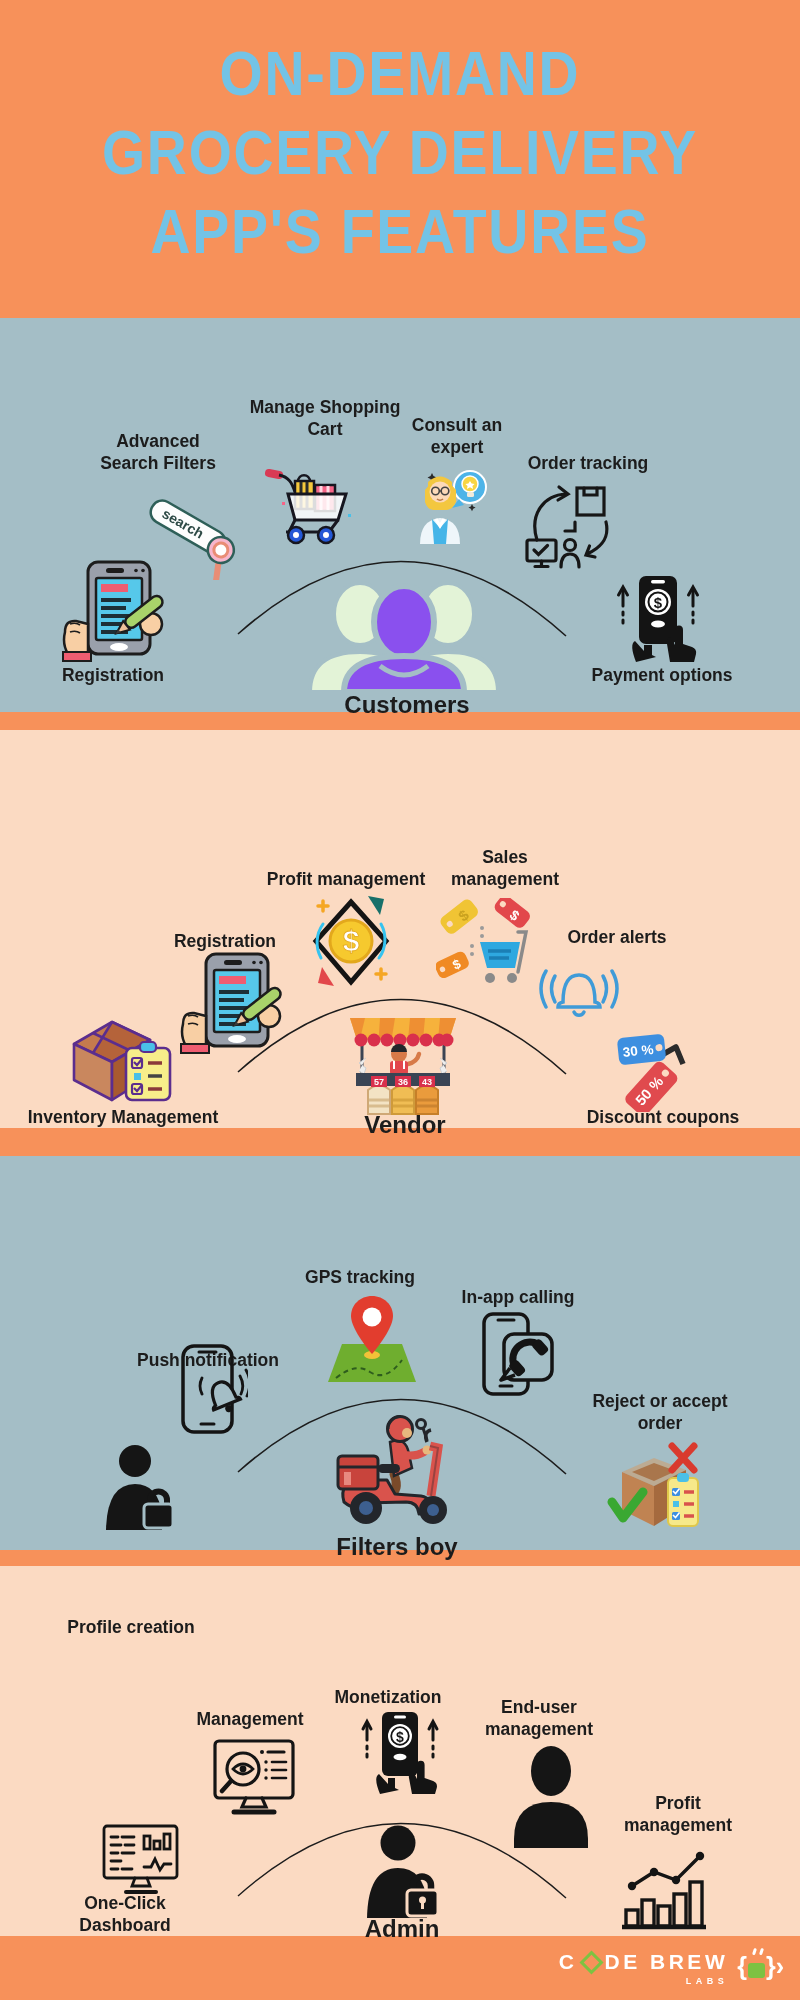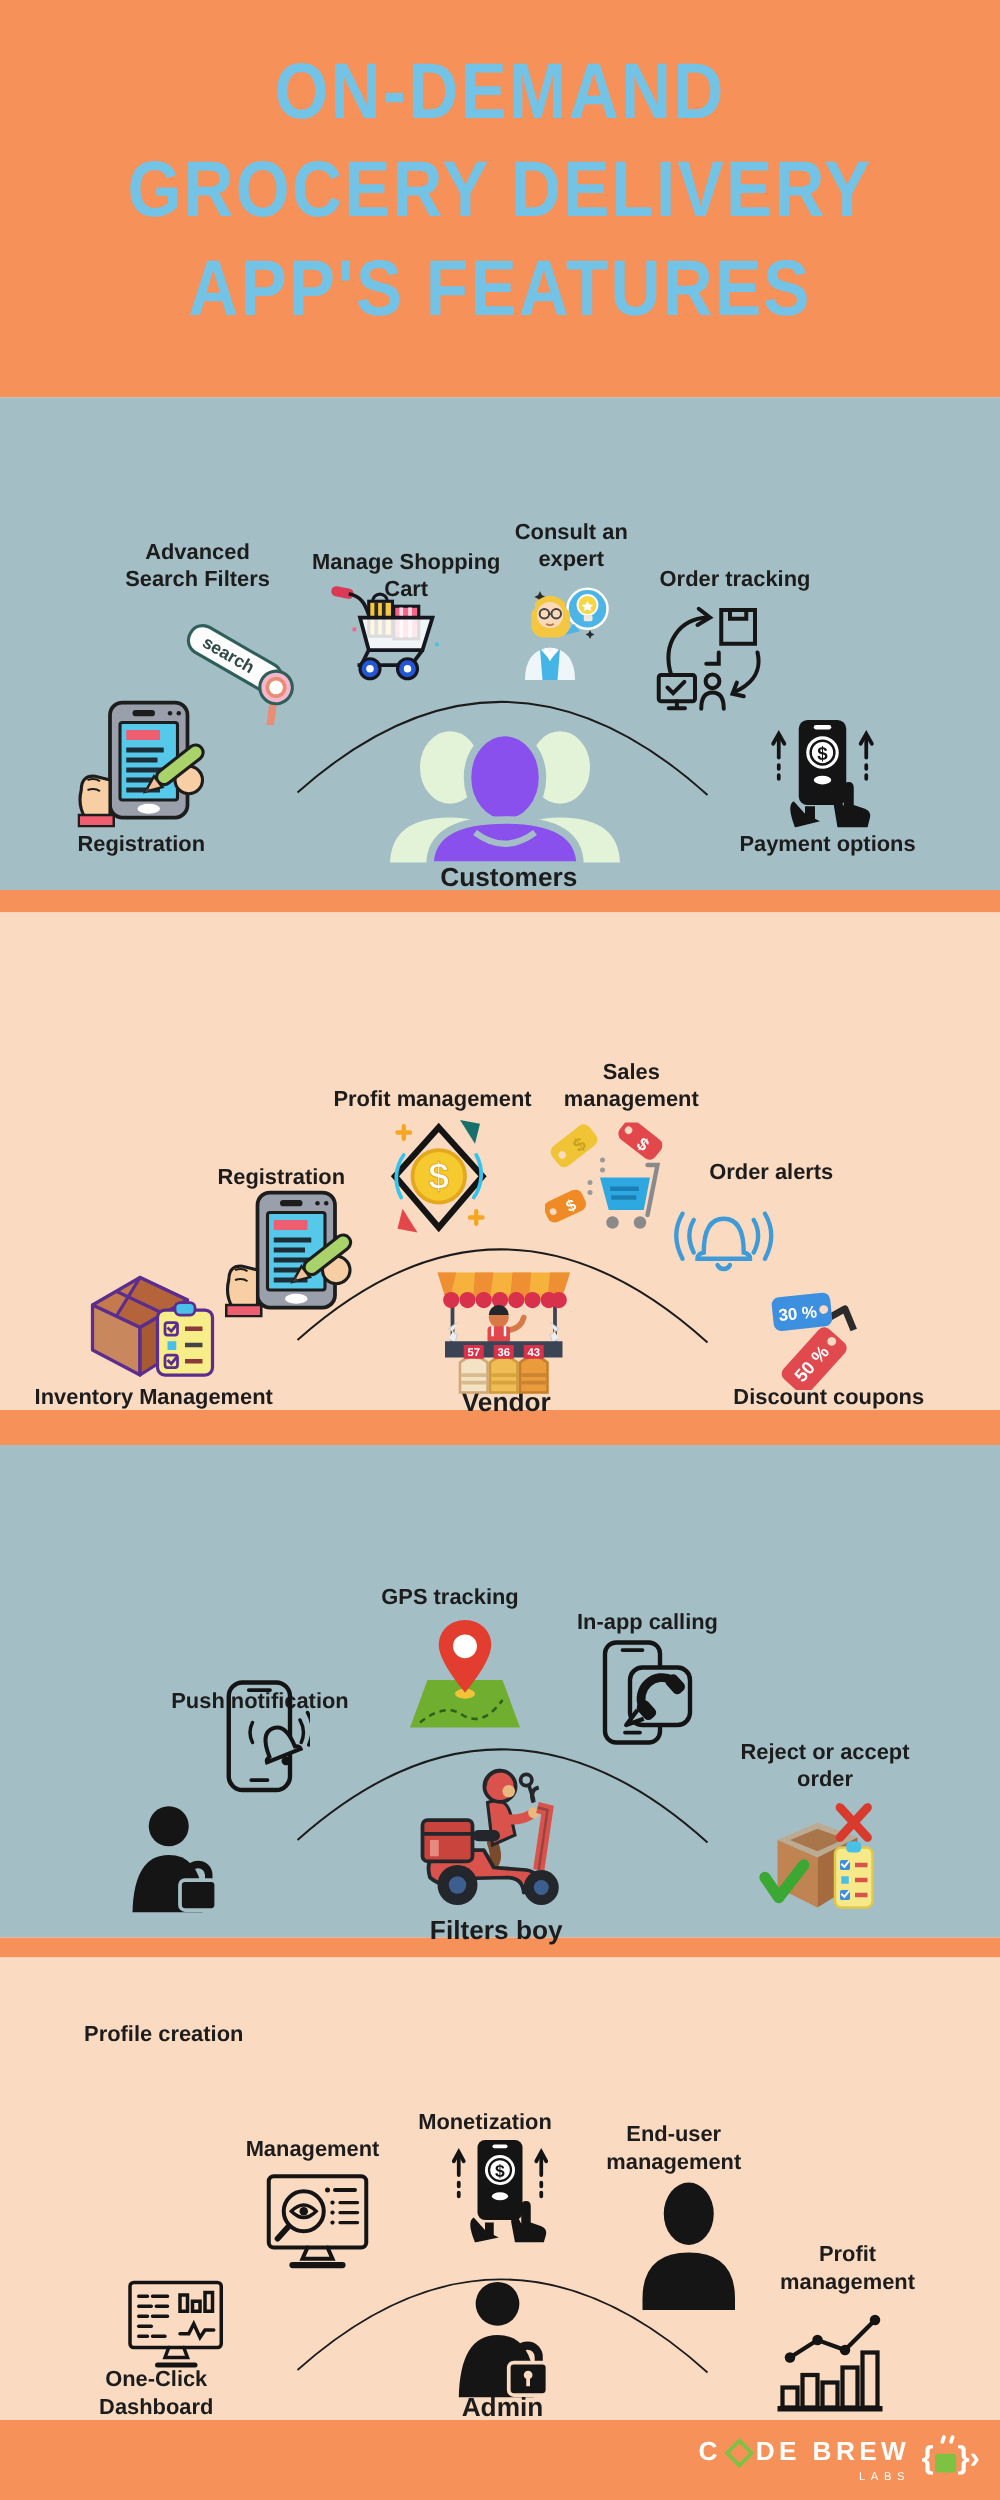--- a/index.html
+++ b/index.html
@@ -16,30 +16,30 @@
   .band-s4{top:1566px;height:370px;background:#FBDAC2;}
   .band-footer{top:1936px;height:64px;background:#F7915A;}
 
   .header-title{position:absolute;top:34px;left:0;width:800px;text-align:center;
     color:#73C3E6;font-weight:bold;}
   .title-line{font-size:63px;line-height:79px;letter-spacing:2px;white-space:nowrap;
     transform:scaleX(0.88);transform-origin:50% 50%;}
 
   .label{position:absolute;font-weight:bold;color:#1c1c1c;text-align:center;
     font-size:17.5px;line-height:1.26;}
-  .label-big{font-size:21px;}
+  .label-big{font-size:24px;}
   .icon{position:absolute;}
   svg text{font-family:"Liberation Sans",sans-serif;}
 
   .logo{position:absolute;top:1950px;right:16px;display:flex;align-items:flex-start;gap:9px;color:#fff;}
   .logo-textcol{display:flex;flex-direction:column;align-items:flex-end;}
   .logo-row{display:flex;align-items:center;font-size:21px;font-weight:bold;letter-spacing:3.5px;}
   .logo-diamond{display:inline-block;width:11px;height:11px;border:3.2px solid #7dc242;
     transform:rotate(45deg);margin:0 5px;}
-  .logo-labs{font-size:9px;letter-spacing:4.5px;margin-top:2px;font-weight:normal;padding-left:12px;}
+  .logo-labs{font-size:9px;letter-spacing:4.5px;margin-top:2px;font-weight:bold;padding-left:12px;}
   .logo-cupwrap{position:relative;display:flex;align-items:center;font-size:25px;font-weight:bold;margin-top:2px;}
   .logo-cube{width:17px;height:15px;background:#7dc242;border-radius:3px;margin:7px 1px 0 1px;}
   .steam{position:absolute;top:-4px;left:14px;width:20px;height:8px;}
   .steam i{position:absolute;width:2.5px;height:7px;background:#fff;border-radius:2px;transform:rotate(18deg);}
   .steam i:first-child{left:2px;}
   .steam i:last-child{left:9px;}
 </style>
 </head>
 <body>
 
@@ -67,21 +67,21 @@
 <svg class="icon" style="left:146px;top:486px" width="100" height="94" viewBox="0 0 100 94">
   <g transform="rotate(30 50 45)">
     <rect x="0" y="34" width="82" height="23" rx="11" fill="#fdfdfd" stroke="#2e5f58" stroke-width="2.5"></rect>
     <text x="35" y="50" font-size="14" font-weight="bold" fill="#2e4a46" text-anchor="middle">search</text>
     <line x1="84" y1="58" x2="93" y2="80" stroke="#e98d75" stroke-width="6" stroke-linecap="round"></line>
     <circle cx="81" cy="49" r="13" fill="#f6b6cd" stroke="#2e5f58" stroke-width="2.5"></circle>
     <circle cx="81" cy="49" r="7" fill="#fff" stroke="#e98d75" stroke-width="3"></circle>
   </g>
 </svg>
 
-<div class="label" style="left:240px;top:438px;width:170px">Manage Shopping Cart</div>
+<div class="label" style="left:240px;top:396px;width:170px">Manage Shopping Cart</div>
 <svg class="icon" style="left:262px;top:462px" width="96" height="84" viewBox="0 0 96 84">
   <path d="M7 11 L17 13" stroke="#d93a55" stroke-width="8" stroke-linecap="round"></path>
   <path d="M17 13 C27 15 30 21 33 30" stroke="#16161f" stroke-width="3" fill="none"></path>
   <path d="M36 20 c0 -9 12 -9 12 0" stroke="#16161f" stroke-width="2.5" fill="none"></path>
   <rect x="33" y="19" width="19" height="28" fill="#f6c83c" stroke="#16161f" stroke-width="2.5"></rect>
   <path d="M39 20 v26 M45 20 v26" stroke="#2b2b2b" stroke-width="3"></path>
   <rect x="53" y="23" width="20" height="26" fill="#f56487" stroke="#16161f" stroke-width="2.5"></rect>
   <path d="M59 24 v24 M66 24 v24" stroke="#ffd7e2" stroke-width="3"></path>
   <path d="M26 32 L84 32 L76 58 L33 58 Z" fill="rgba(255,255,255,0.85)" stroke="#16161f" stroke-width="3"></path>
   <path d="M33 58 L27 70 M76 58 L67 70" stroke="#16161f" stroke-width="3"></path>

